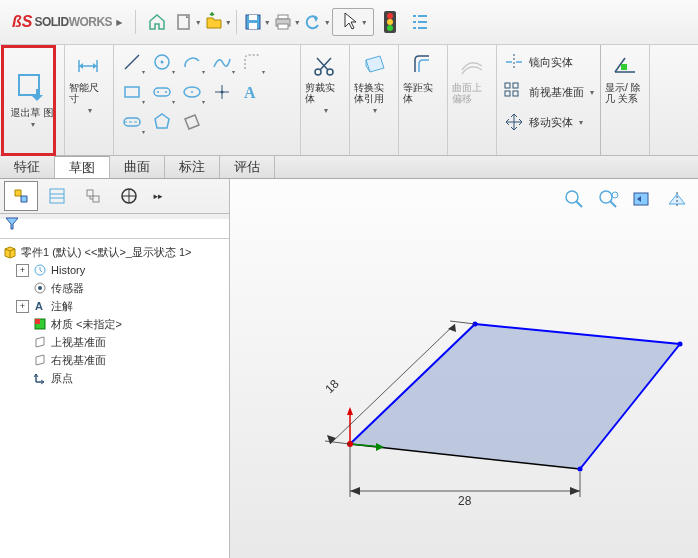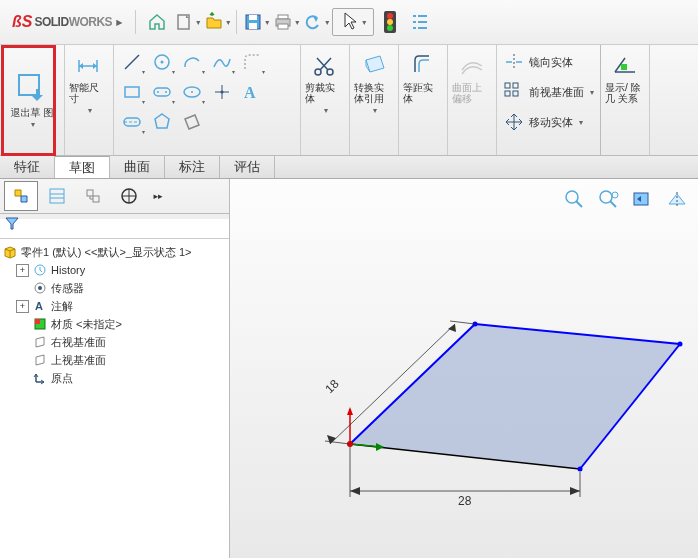--- a/index.html
+++ b/index.html
@@ -417,30 +417,30 @@
           </span>
           <span>材质 &lt;未指定&gt;</span>
         </div>
       <div class="tnode ind1">
           <span class="noexp"></span>
           <span class="ticon2">
             <svg width="14" height="14">
               <path d="M3 4 L11 2 L11 10 L3 12 Z" fill="none" stroke="#888"></path>
             </svg>
           </span>
+          <span>上视基准面</span>
+        </div>
+      <div class="tnode ind1">
+          <span class="noexp"></span>
+          <span class="ticon2">
+            <svg width="14" height="14">
+              <path d="M3 4 L11 2 L11 10 L3 12 Z" fill="none" stroke="#888"></path>
+            </svg>
+          </span>
           <span>右视基准面</span>
-        </div>
-      <div class="tnode ind1">
-          <span class="noexp"></span>
-          <span class="ticon2">
-            <svg width="14" height="14">
-              <path d="M3 4 L11 2 L11 10 L3 12 Z" fill="none" stroke="#888"></path>
-            </svg>
-          </span>
-          <span>上视基准面</span>
         </div>
       <div class="tnode ind1">
           <span class="noexp"></span>
           <span class="ticon2">
             <svg width="14" height="14">
               <path d="M3 11 L3 3 M3 11 L11 11" stroke="#357" stroke-width="1.5"></path>
               <path d="M3 3 L1 6 M3 3 L5 6 M11 11 L8 9 M11 11 L8 13" stroke="#357"></path>
             </svg>
           </span>
           <span>原点</span>

